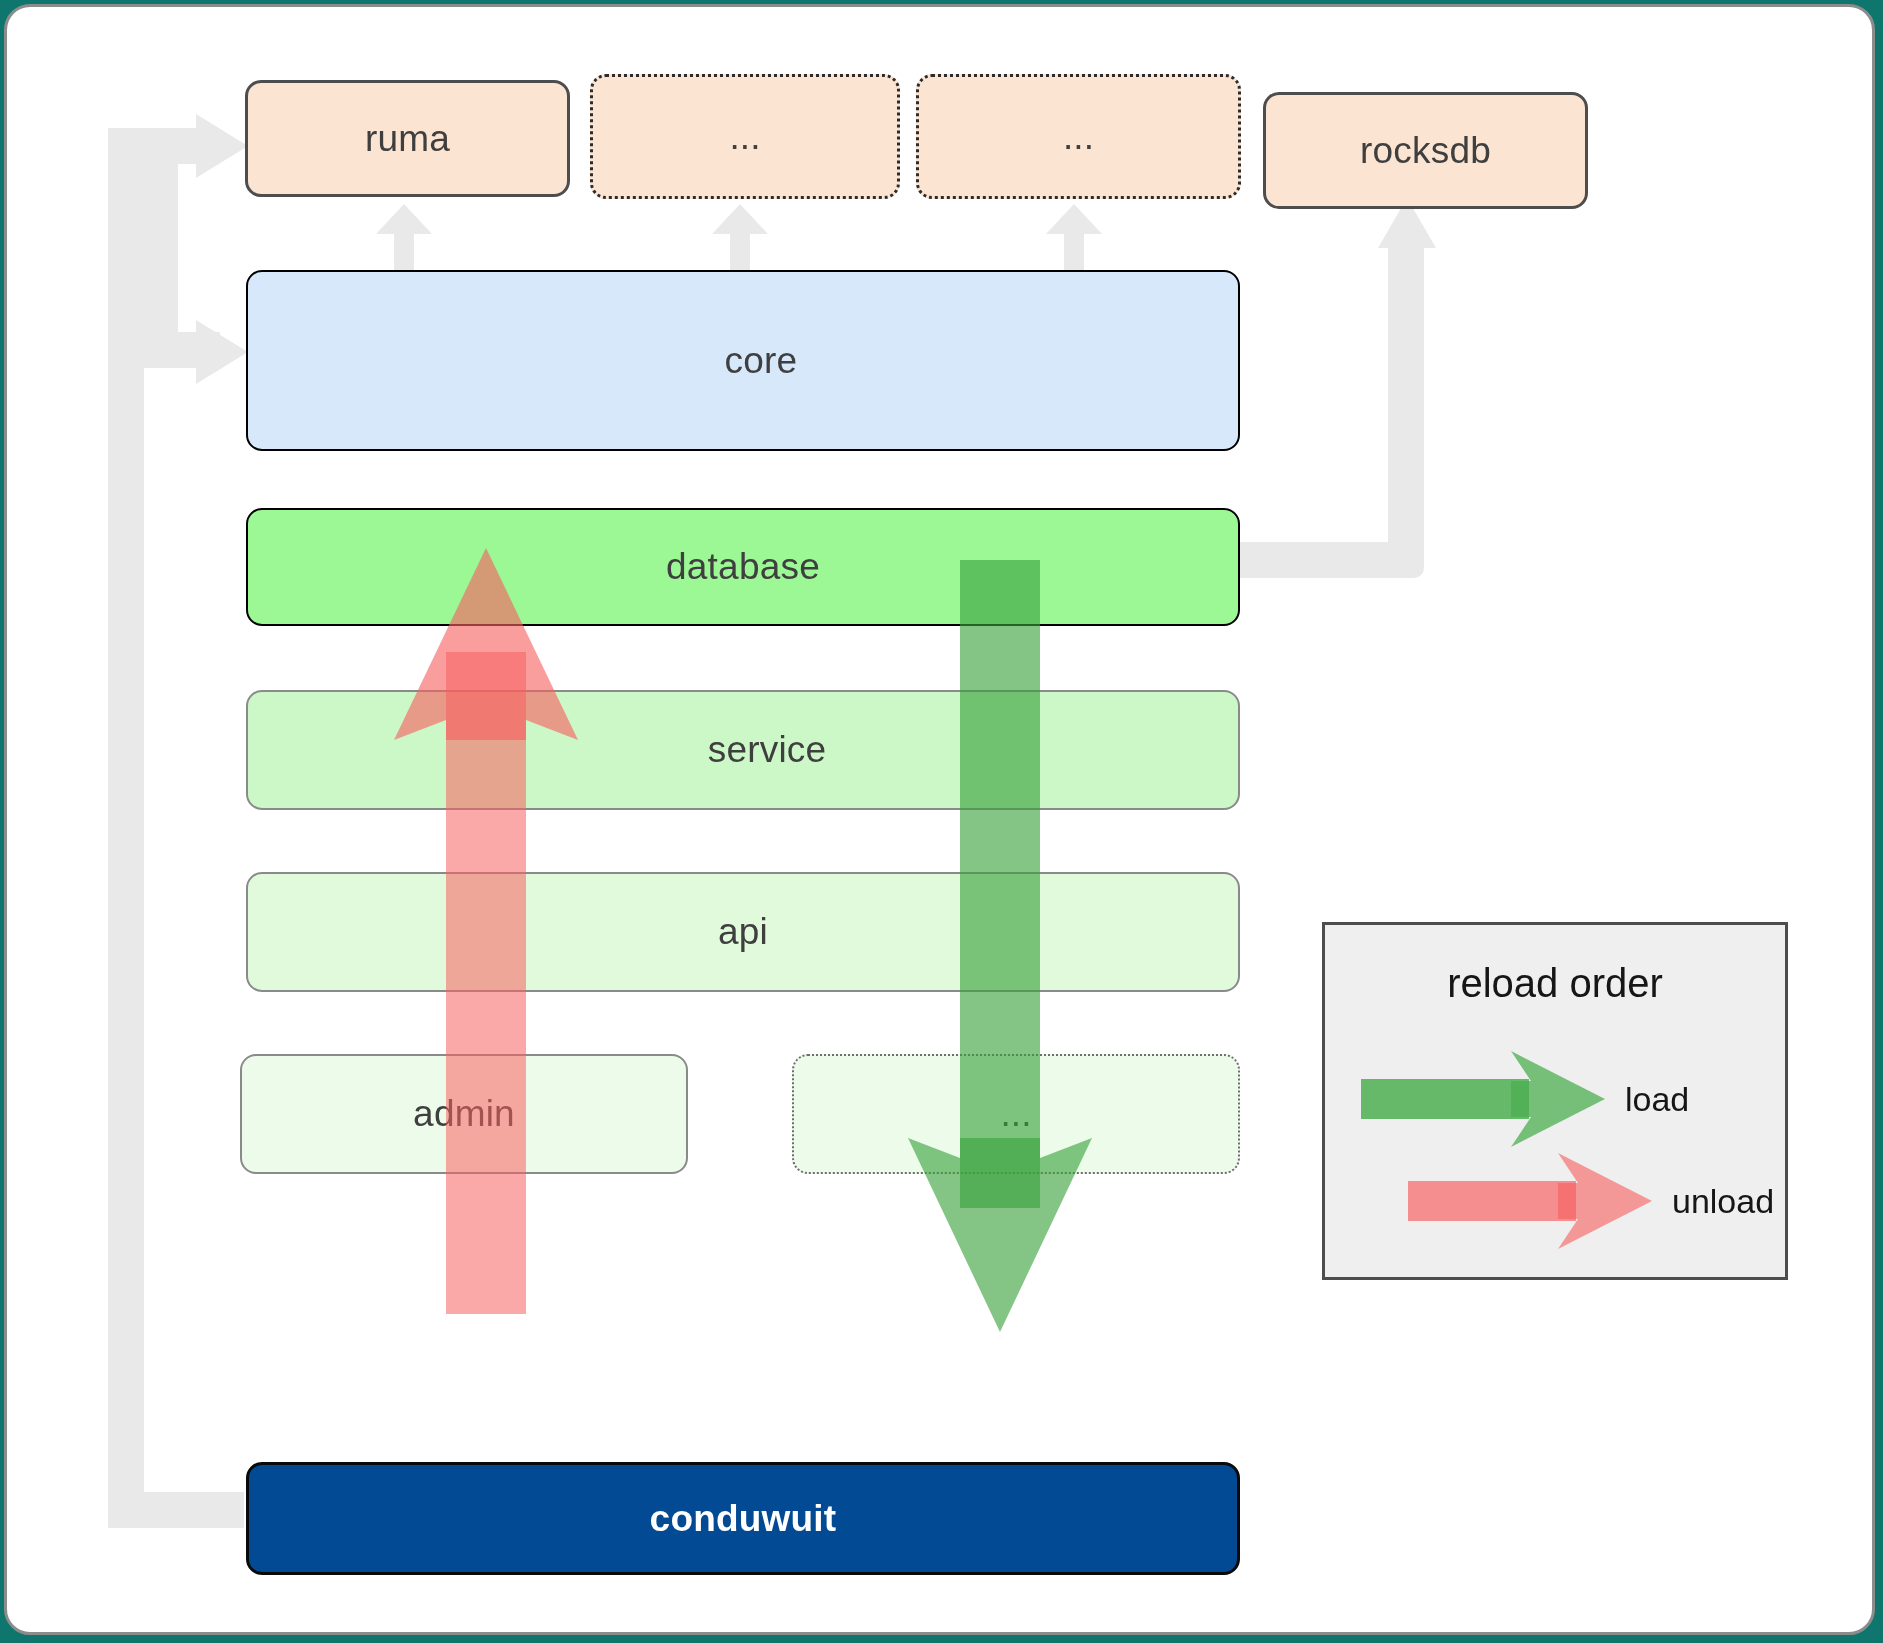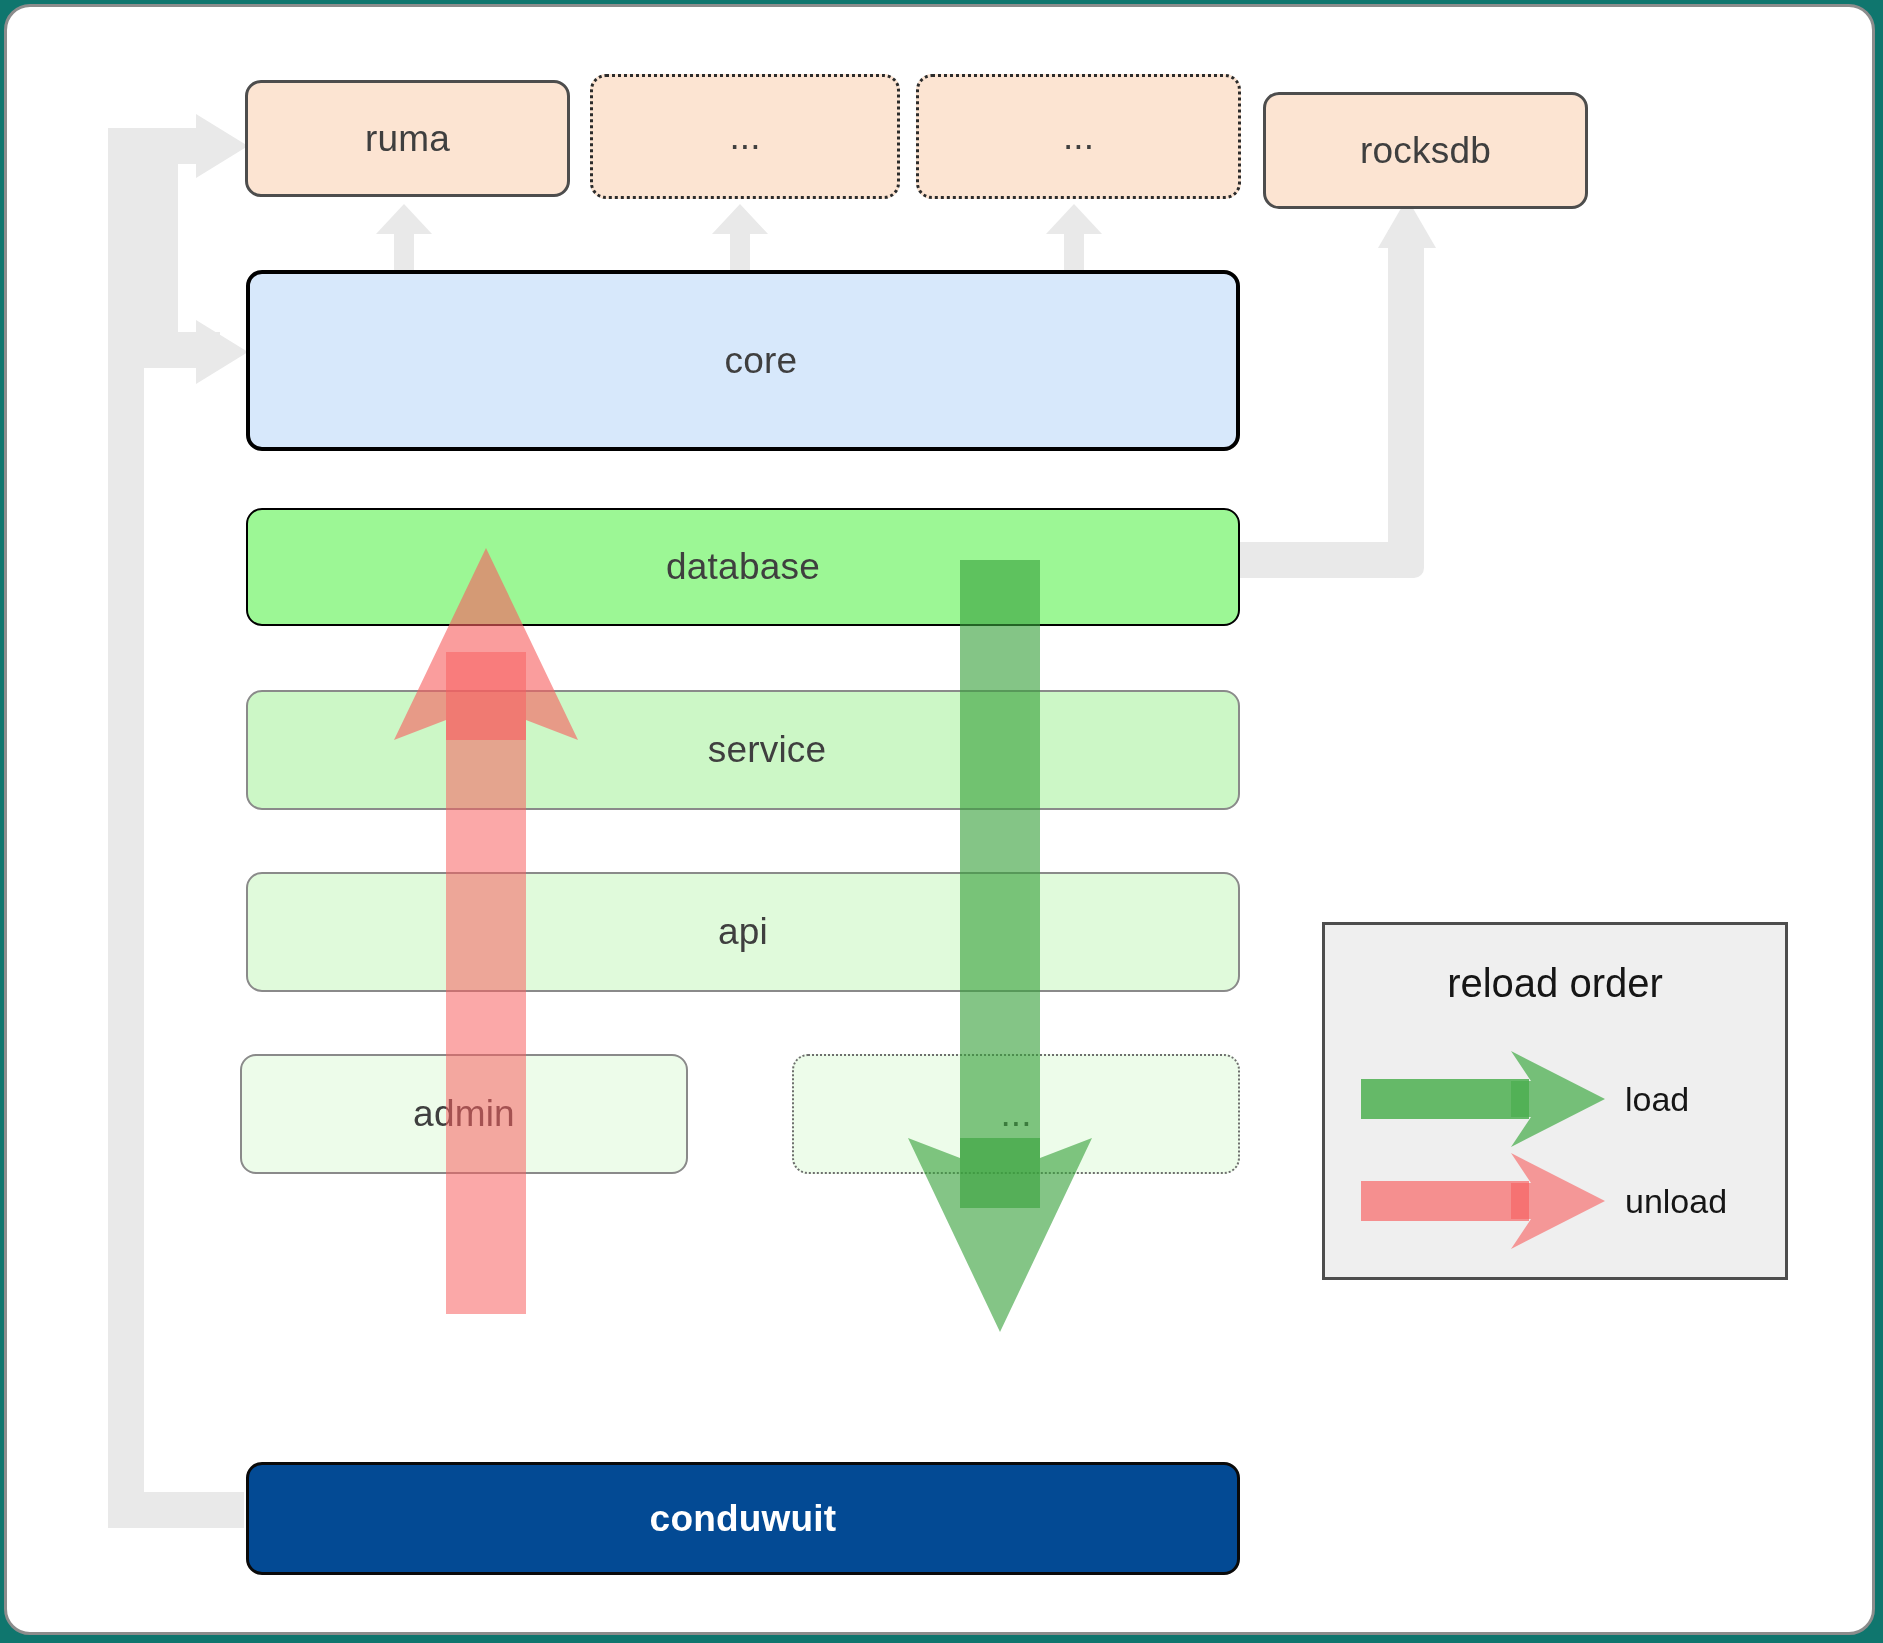--- a/index.html
+++ b/index.html
@@ -34,21 +34,21 @@
     border-radius:16px;
     font-size:37px;
     color:#3f3f3f;
     letter-spacing:.2px;
     z-index:5;
   }
   .node.dots{letter-spacing:0;}
 
   .node-orange{background:#fce4d2;border:3px solid #4d4d4d;}
   .node-orange-dotted{background:#fce4d2;border:3px dotted #2b2b2b;}
-  .node-blue{background:#d7e8fb;border:4px solid #000000;padding-left:36px;}
+  .node-blue{background:#d7e8fb;border:2px solid #000000;padding-left:36px;}
   .node-green-1{background:#9cf795;border:2px solid #000000;}
   .node-green-2{background:#ccf7c6;border:2px solid #8a8a8a;}
   .node-green-3{background:#e0fadb;border:2px solid #8a8a8a;}
   .node-green-4{background:#edfcea;border:2px solid #8a8a8a;}
   .node-green-4-dotted{background:#edfcea;border:2px dotted #6e6e6e;}
   .node-white{background:#ffffff;border:2px solid #8a8a8a;}
   .node-navy{background:#034a94;border:3px solid #0a0a0a;color:#ffffff;font-weight:bold;}
 
   
   .gray{position:absolute;background:#e9e9e9;z-index:2;}
@@ -70,21 +70,21 @@
   .legend-title{
     position:absolute;
     left:0; top:36px;
     width:100%;
     text-align:center;
     font-size:40px;
     color:#161616;
   }
   .legend-row{position:absolute;left:0;width:100%;height:96px;}
   .legend-row.load{top:126px;}
-  .legend-row.unload{top:228px;}
+  .legend-row.unload{top:228px;margin-left:47px;}
   .legend-arrow{position:absolute;left:36px;top:0;width:250px;height:96px;overflow:visible;}
   .legend-label{
     position:absolute;
     left:300px; top:50%;
     transform:translateY(-50%);
     font-size:34px;
     color:#161616;
     white-space:nowrap;
   }
 </style>

